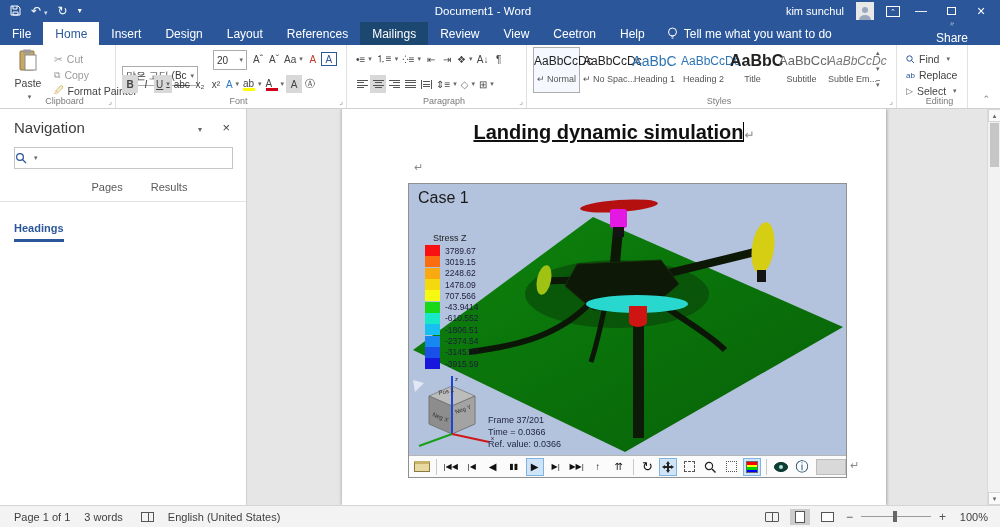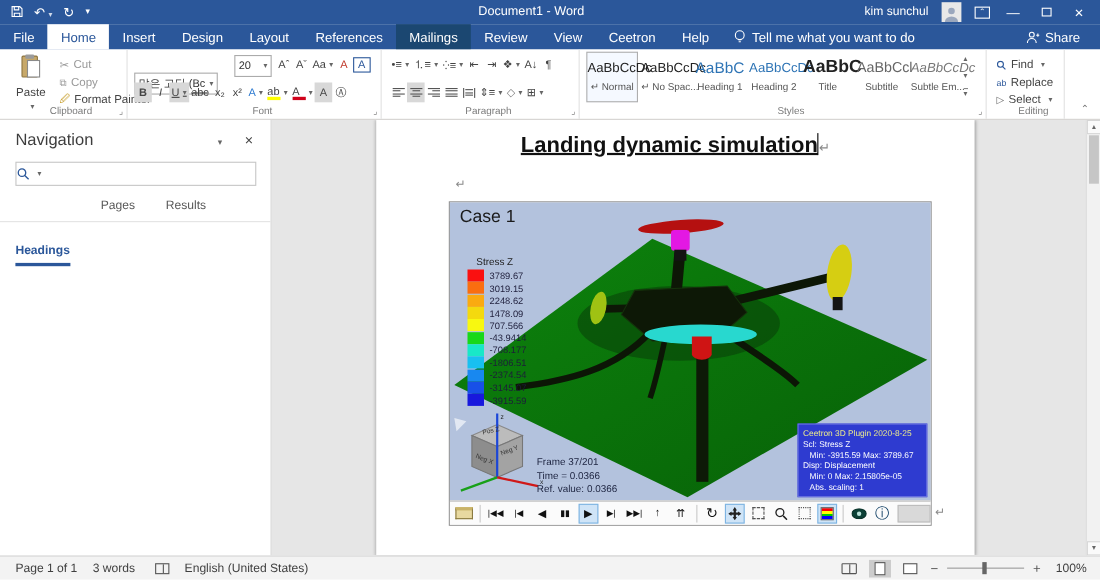--- a/index.html
+++ b/index.html
@@ -17,21 +17,21 @@
   .winbtn { font-size:12px; width:18px; text-align:center; }
   .maxbox { width:9px; height:8px; border:1px solid #fff; display:inline-block; }
 
   
   .tabrow { position:absolute; left:0; top:22px; width:1000px; height:23px; background:#2b579a; display:flex; color:#fff; font-size:12px; align-items:stretch; }
   .tab { padding:0 12px; display:flex; align-items:center; white-space:nowrap; }
   .tab.active { background:#fff; color:#2b579a; }
   .tab.hl { background:#1b4771; }
   .tellme { display:flex; align-items:center; gap:6px; padding:0 10px; }
   .tabspacer { flex:1; }
-  .share { display:flex; align-items:center; gap:5px; padding-right:18px; }
+  .share { display:flex; align-items:center; gap:5px; padding-right:32px;flex-direction:column; }
 
   
   .ribbon { position:absolute; left:0; top:45px; width:1000px; height:64px; background:#fff; border-bottom:1px solid #d2d0ce; font-size:10.5px; color:#444; }
   .grp { position:absolute; top:0; height:63px; border-right:1px solid #e1e1e1; }
   .grp-label { position:absolute; bottom:2px; left:0; right:0; text-align:center; font-size:9px; color:#7a7a7a;padding-left:14px; }
   .dlg { position:absolute; right:3px; bottom:2px; font-size:8px; color:#8a8a8a; }
   .bigbtn { position:absolute; left:6px; top:4px; width:44px; height:56px; text-align:center; }
   .bigbtn .cap { font-size:10.5px; color:#444; margin-top:2px; }
   .smallrow { display:flex; align-items:center; gap:4px; font-size:10.5px; color:#9a9a9a; height:16px; }
   .smallrow.en { color:#444; }
@@ -504,21 +504,21 @@
           <div class="lrow">
               <span class="lsw" style="background: rgb(248, 248, 16);"></span>
               <span class="lv">707.566</span>
             </div>
           <div class="lrow">
               <span class="lsw" style="background: rgb(24, 216, 24);"></span>
               <span class="lv">-43.9414</span>
             </div>
           <div class="lrow">
               <span class="lsw" style="background: rgb(24, 232, 200);"></span>
-              <span class="lv">-708.177</span>
+              <span class="lv">-610.552</span>
             </div>
           <div class="lrow">
               <span class="lsw" style="background: rgb(24, 192, 240);"></span>
               <span class="lv">-1806.51</span>
             </div>
           <div class="lrow">
               <span class="lsw" style="background: rgb(24, 136, 240);"></span>
               <span class="lv">-2374.54</span>
             </div>
           <div class="lrow">
@@ -530,28 +530,20 @@
               <span class="lv">-3915.59</span>
             </div>
         </div>
 
         <div class="frameinfo">
           <div>Frame 37/201</div>
           <div>Time = 0.0366</div>
           <div>Ref. value: 0.0366</div>
         </div>
 
-        <div class="infobox">
-          <div class="hd">Ceetron 3D Plugin   2020-8-25</div>
-          <div>Scl: Stress Z</div>
-          <div class="ind">Min: -3915.59 Max: 3789.67</div>
-          <div>Disp: Displacement</div>
-          <div class="ind">Min: 0 Max: 2.15805e-05</div>
-          <div class="ind">Abs. scaling: 1</div>
-        </div>
       </div>
 
       <div class="obj-toolbar">
         <span class="tbtn">
             <span class="winicon"></span>
           </span>
         <span class="tsep"></span>
         <span class="tbtn sm">|◀◀</span>
         <span class="tbtn sm">|◀</span>
         <span class="tbtn">◀</span>

